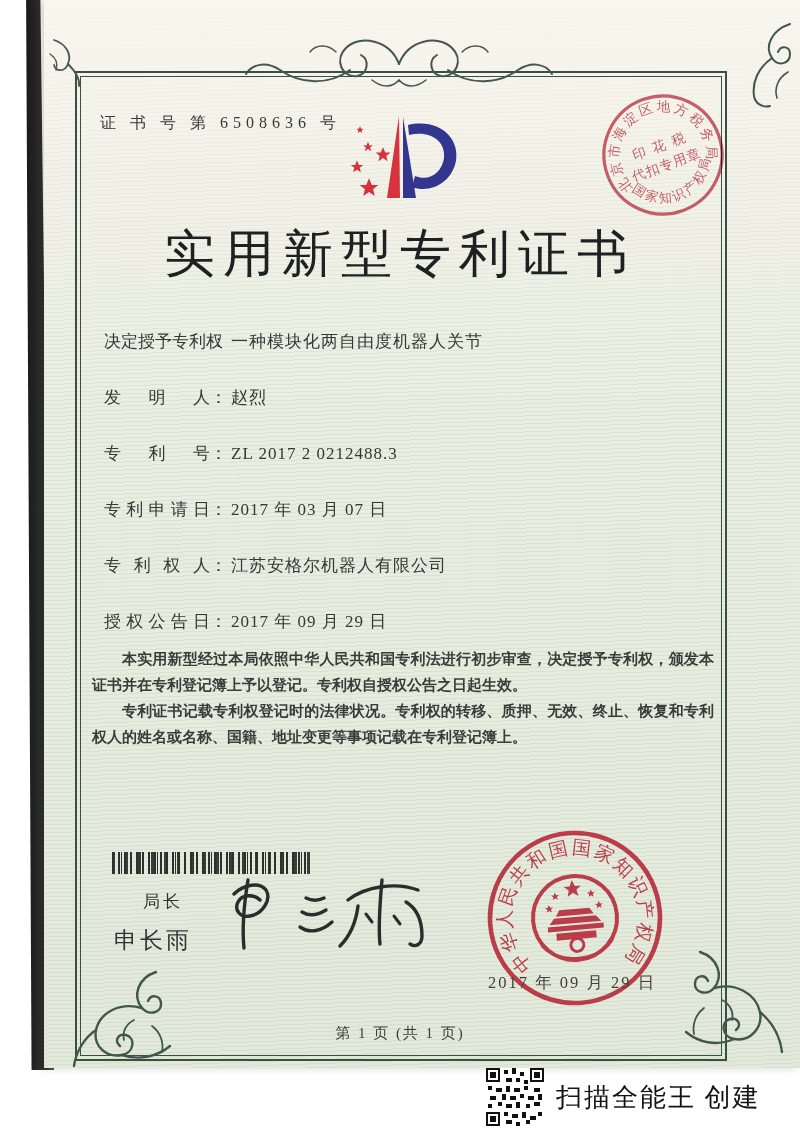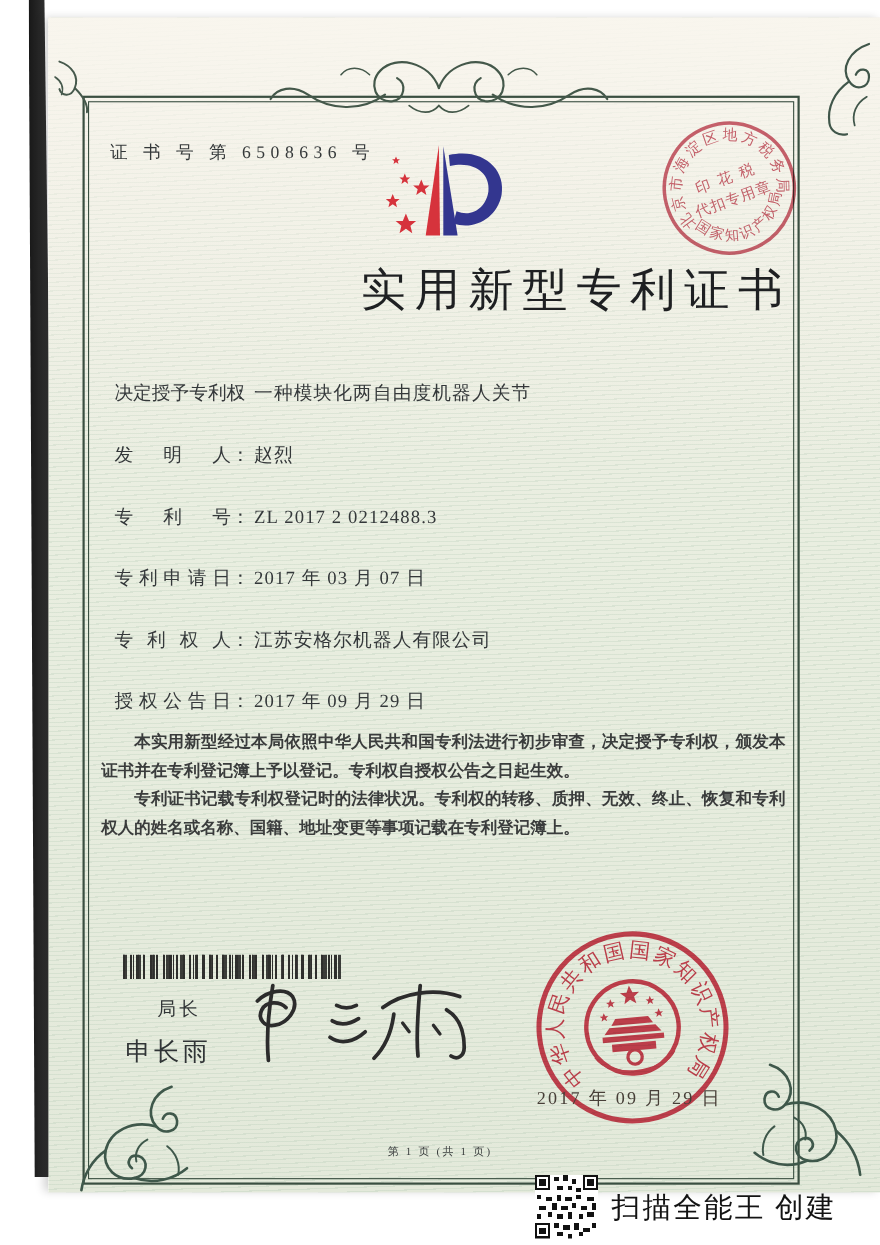--- a/index.html
+++ b/index.html
@@ -6,43 +6,43 @@
   body{width:800px;height:1132px;background:#ffffff;overflow:hidden;
        font-family:"Liberation Serif", serif;}
   .stage{position:relative;width:800px;height:1132px;}
 
   
   .scan-band{position:absolute;left:20px;top:0;width:34px;height:1070px;
     background:linear-gradient(90deg,#0e0e0e,#343434 70%,#555);
     clip-path:polygon(18% 0,60% 0,100% 100%,34% 100%);}
 
   
-  .paper{position:absolute;left:44px;top:16px;width:756px;height:1068px;
+  .paper{position:absolute;left:44px;top:0;width:756px;height:1068px;
     background:
       linear-gradient(180deg, rgba(249,246,238,.95) 0%, rgba(249,246,238,.4) 16%, rgba(235,240,228,0) 38%),
       repeating-linear-gradient(178deg, rgba(140,176,150,.17) 0 1px, rgba(0,0,0,0) 1px 4px),
       linear-gradient(180deg,#f2efe6 0%,#e9eee0 45%,#e3e9da 100%);
     box-shadow:-4px 0 8px rgba(0,0,0,.18);}
 
   .border-frame{position:absolute;left:36px;top:76px;width:640px;height:978px;
     border:1px solid #3a4f41;outline:2px solid #3a4f41;outline-offset:3px;}
 
   .orn{position:absolute;color:#3f584b;}
   .orn svg{display:block;}
 
   .cert-no{position:absolute;left:56px;top:113px;font-size:16px;letter-spacing:5px;
     color:#35393a;}
 
   .logo{position:absolute;left:272px;top:104px;width:170px;height:120px;}
 
   .tax-stamp{position:absolute;left:542px;top:78px;width:154px;height:154px;
     transform:rotate(-20deg);mix-blend-mode:multiply;opacity:.85;}
 
-  .title{position:absolute;left:36px;top:220px;width:640px;text-align:right;
-    font-size:41px;letter-spacing:8px;color:#1e2022;}
+  .title{position:absolute;left:36px;top:220px;width:640px;text-align:center;
+    font-size:51px;letter-spacing:8px;color:#1e2022;}
 
   .fields{position:absolute;left:60px;top:330px;width:560px;}
   .field-row{height:22px;margin-bottom:34px;font-size:17px;color:#34383a;white-space:nowrap;}
   .flabel{display:inline-block;width:106px;text-align:justify;text-align-last:justify;}
   .fcolon{margin:0 4px 0 0;}
   .fvalue{letter-spacing:1px;margin-top:38px;}
 
   .paras{position:absolute;left:48px;top:646px;width:622px;font-size:15px;
     line-height:26px;color:#3a3c3c;text-align:justify;}
   .paras p{margin:0;text-indent:2em;font-weight:bold;}
@@ -56,21 +56,21 @@
   .signer-title{position:absolute;left:70px;top:890px;font-size:17px;letter-spacing:3px;color:#303436;margin-left:29px;}
   .signer-name{position:absolute;left:70px;top:925px;font-size:23px;letter-spacing:3px;color:#303436;font-family:Liberation Mono, monospace;}
   .signature{position:absolute;left:170px;top:870px;width:225px;height:98px;}
 
   .seal{position:absolute;left:439px;top:826px;width:184px;height:184px;
     mix-blend-mode:multiply;opacity:.92;transform:rotate(-5deg);}
   .seal-date{position:absolute;left:444px;top:972px;width:200px;font-size:16.5px;
     letter-spacing:2px;color:#473f38;}
 
   .footer-page{position:absolute;left:36px;top:1024px;width:640px;text-align:center;
-    font-size:10px;letter-spacing:2px;color:#3a3e3e;}
+    font-size:15px;letter-spacing:2px;color:#3a3e3e;}
 
   .qr{position:absolute;left:486px;top:1068px;width:58px;height:58px;}
   .wm-label{position:absolute;left:556px;top:1080px;font-size:26px;color:#131313;letter-spacing:2px;}
 </style>
 </head>
 <body>
 
 <div class="stage">
 
   <div class="scan-band"></div>

